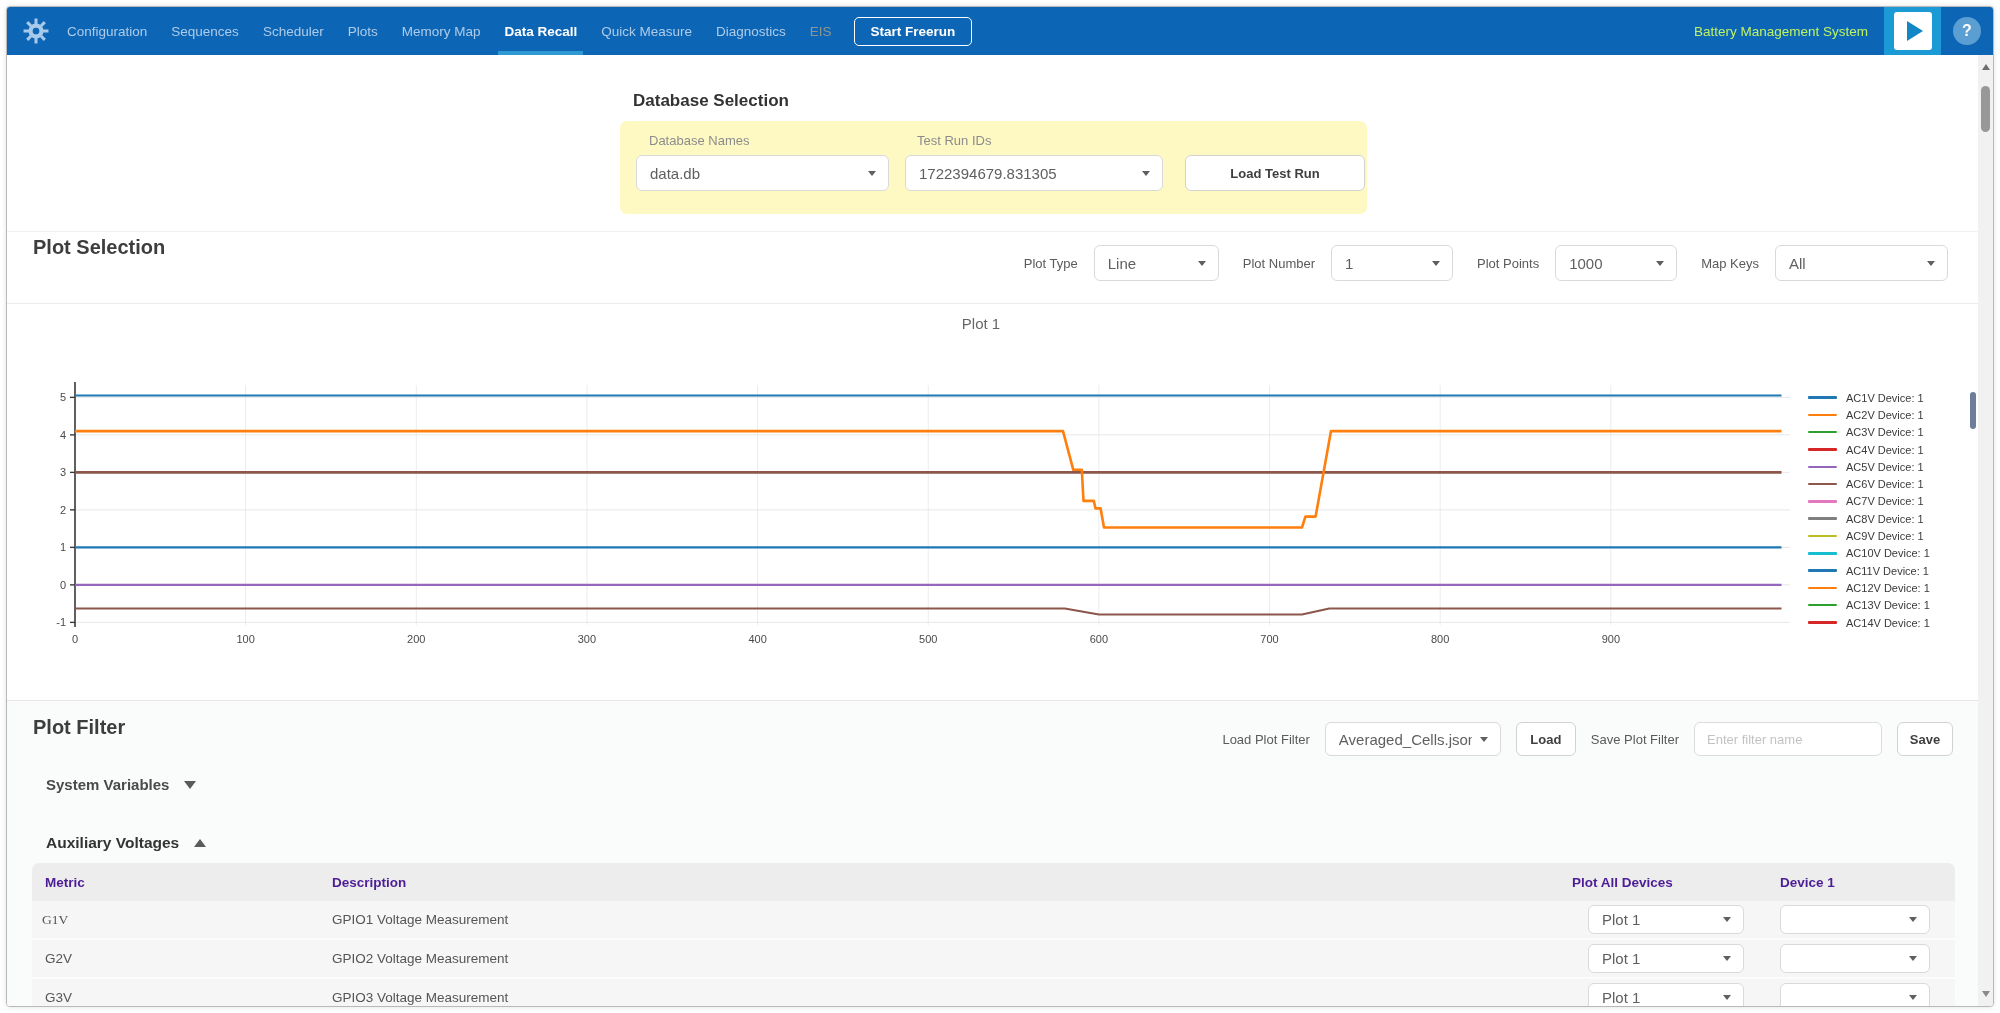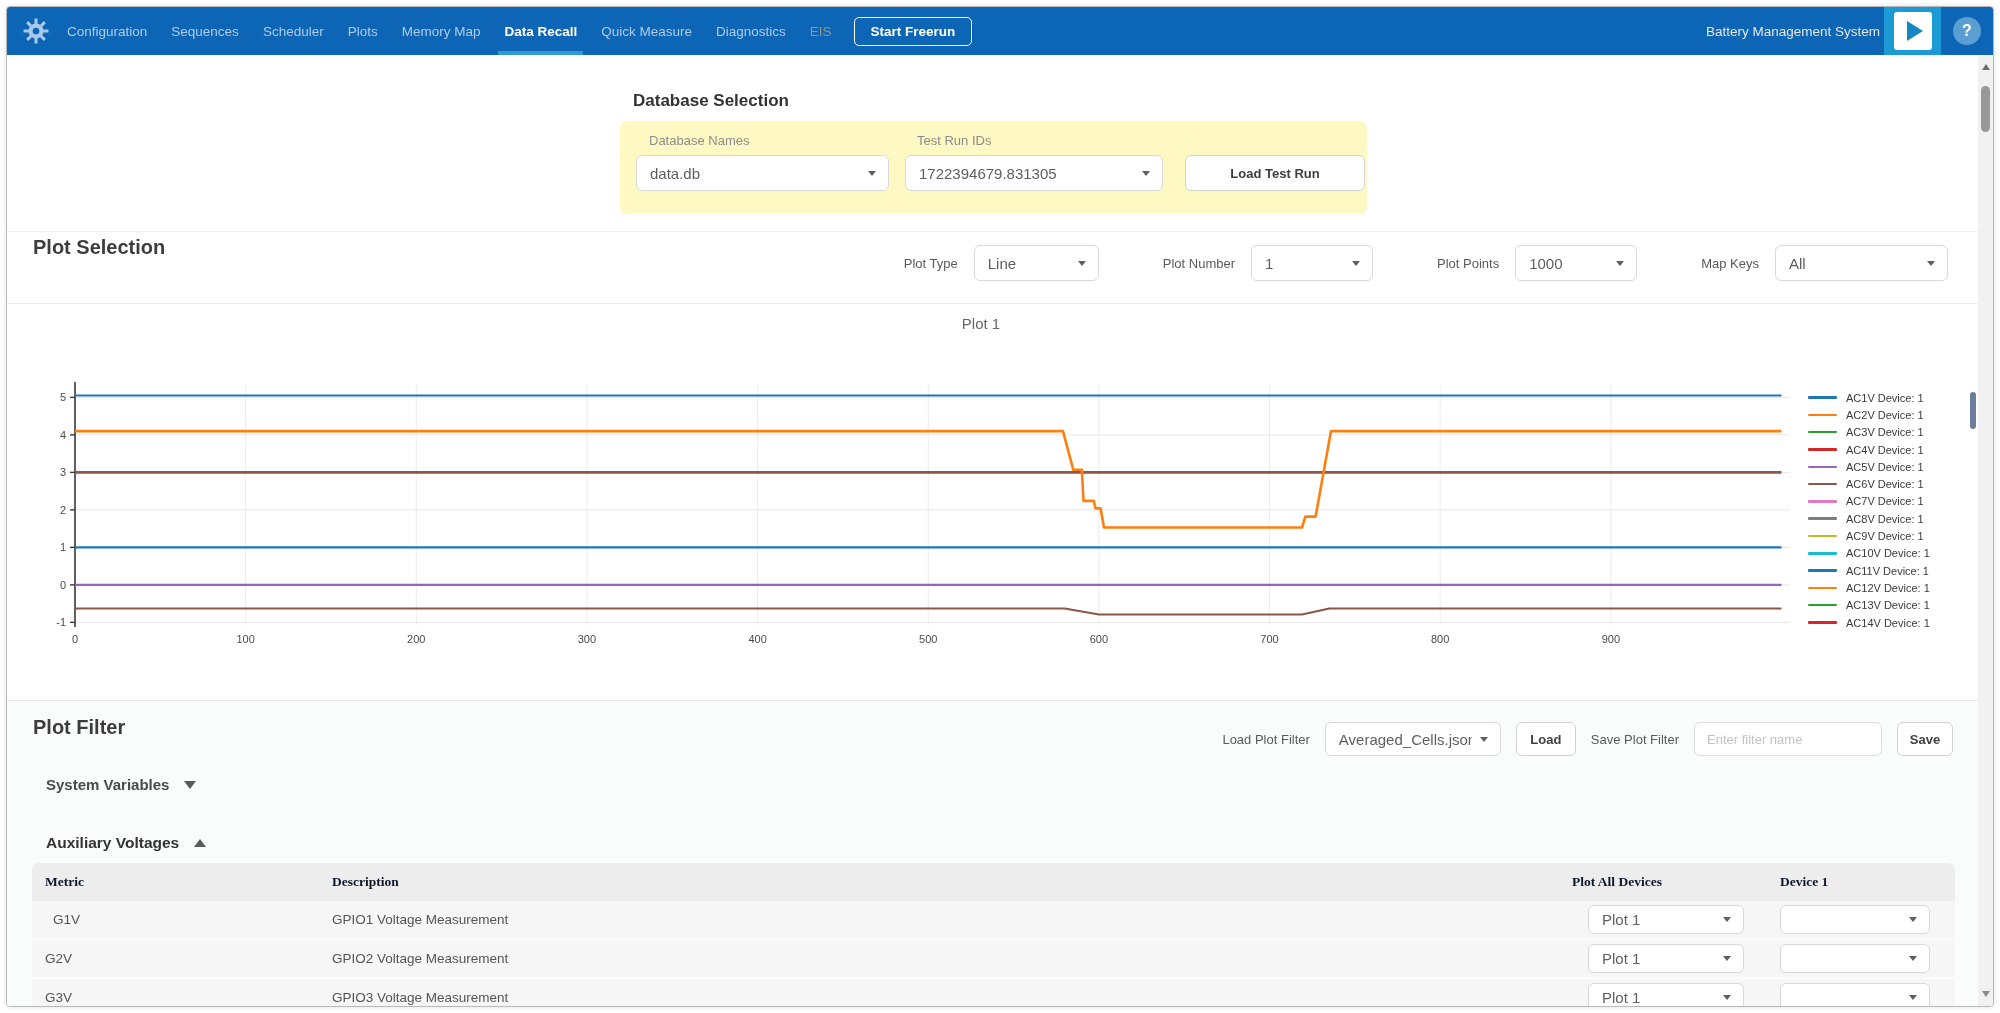--- a/index.html
+++ b/index.html
@@ -9,21 +9,21 @@
   
   .nav{position:absolute;left:0;top:0;width:100%;height:48px;background:#0d66b5;display:flex;align-items:center;padding:0;box-sizing:border-box;}
   .gear-wrap{margin-left:16px;display:flex;align-items:center;}
   #nav-items{display:flex;gap:24px;margin-left:18px;align-items:center;height:100%;}
   .nav-item{color:#aecbe9;font-size:13.5px;cursor:pointer;position:relative;height:100%;display:flex;align-items:center;white-space:nowrap;}
   .nav-item.active{color:#ffffff;font-weight:bold;}
   .nav-item.active::after{content:"";position:absolute;left:-6px;right:-6px;bottom:0;height:4px;background:#2f9ad2;}
   .nav-item.disabled{color:#8f968f;}
   .freerun{margin-left:22px;background:transparent;border:1.5px solid #ffffff;border-radius:5px;color:#fff;font-weight:bold;font-size:13.5px;padding:6px 16px;cursor:pointer;font-family:inherit;}
   .nav-spacer{flex:1;}
-  .brand{color:#e5e5e5;font-size:13.5px;margin-right:4px;white-space:nowrap;}
+  .brand{color:#bef264;font-size:13.5px;margin-right:16px;white-space:nowrap;}
   .play-tile{width:57px;align-self:stretch;background:#1b9ad6;display:flex;align-items:center;justify-content:center;cursor:pointer;}
   .play-sq{width:38px;height:38px;background:#ffffff;border-radius:3px;display:flex;align-items:center;justify-content:center;}
   .play-tri{width:0;height:0;border-top:10px solid transparent;border-bottom:10px solid transparent;border-left:16px solid #1387c6;margin-left:4px;}
   .help{width:28px;height:28px;border-radius:50%;background:#55a time;background:#5b9fd2;color:#fff;font-weight:bold;font-size:16px;display:flex;align-items:center;justify-content:center;margin:0 12px 0 12px;cursor:pointer;}
 
   
   .sb-track{position:absolute;right:0;top:48px;bottom:0;width:15px;background:#f1f1f1;}
   .sb-up,.sb-down{position:absolute;left:50%;transform:translateX(-50%);width:0;height:0;border-left:4.5px solid transparent;border-right:4.5px solid transparent;}
   .sb-up{top:9px;border-bottom:6px solid #6e6e6e;}
   .sb-down{bottom:9px;border-top:6px solid #8a8a8a;}
@@ -44,21 +44,21 @@
   .db-panel{position:absolute;left:613px;top:114px;width:747px;height:93px;background:#fef9c3;border-radius:7px;}
   .db-lbl1{position:absolute;left:29px;top:12px;}
   .db-sel1{position:absolute;left:16px;top:34px;width:253px;}
   .db-lbl2{position:absolute;left:297px;top:12px;}
   .db-sel2{position:absolute;left:285px;top:34px;width:258px;}
   .db-btn{position:absolute;left:553px;top:34px;width:180px;height:36px;margin-left:12px;}
 
   
   .ps-title{position:absolute;left:26px;top:229px;}
   .ps-controls{position:absolute;top:238px;right:45px;display:flex;align-items:center;gap:24px;}
-  .ctrl{display:flex;align-items:center;gap:16px;margin-left:40px;}
+  .ctrl{display:flex;align-items:center;gap:16px;}
   .divider{position:absolute;left:0;right:15px;top:296px;border-top:1px solid #ededed;}
   .divider2{position:absolute;left:0;right:15px;top:224px;border-top:1px solid #f2f2f2;}
   .chart-title{position:absolute;left:0;top:308px;width:1948px;text-align:center;font-size:15px;color:#666;}
   #chart-svg{position:absolute;left:0;top:368px;}
   .legend{position:absolute;left:1801px;top:382px;}
   .legend-row{display:flex;align-items:center;height:17.3px;cursor:pointer;}
   .legend-line{width:29px;height:2.5px;border-radius:1px;margin-right:9px;flex-shrink:0;}
   .legend-text{font-size:11px;color:#3a3a3a;white-space:nowrap;}
   .inner-thumb{position:absolute;left:1963px;top:385px;width:6px;height:37px;background:#6f7d9c;border-radius:3px;}
 
@@ -68,21 +68,21 @@
   .pf-controls{position:absolute;top:21px;right:25px;display:flex;align-items:center;gap:15px;}
   .filter-input{width:188px;height:34px;border:1px solid #dcdcdc;border-radius:6px;padding:0 12px;font-size:13px;color:#555;box-sizing:border-box;background:#fff;font-family:inherit;}
   .filter-input::placeholder{color:#c3c3c3;}
   .coll{position:absolute;left:39px;display:flex;align-items:center;gap:15px;cursor:pointer;}
   .coll-lbl{font-size:15px;font-weight:600;color:#4a4a4a;}
   .coll-lbl.bold{font-weight:700;color:#333;font-size:15.5px;}
   .tri-down{width:0;height:0;border-left:6.5px solid transparent;border-right:6.5px solid transparent;border-top:8px solid #5a5a5a;}
   .tri-up{width:0;height:0;border-left:6.5px solid transparent;border-right:6.5px solid transparent;border-bottom:8px solid #5a5a5a;}
   .aux-table{position:absolute;left:25px;top:162px;width:1923px;}
   .thead{height:38px;background:#ededee;border-radius:7px 7px 0 0;position:relative;}
-  .th{position:absolute;top:0;height:38px;display:flex;align-items:center;font-size:13.5px;font-weight:600;color:#0f172a;font-family:Liberation Serif, serif;}
+  .th{position:absolute;top:0;height:38px;display:flex;align-items:center;font-size:13.5px;font-weight:600;color:#4c1d95;}
   .trow{height:37px;background:#f6f6f7;border-bottom:2px solid #fcfcfc;position:relative;}
   .td{position:absolute;top:0;height:37px;display:flex;align-items:center;font-size:13.5px;color:#555;}
   .row-sel{position:absolute;top:4px;height:29px;}
 </style>
 </head>
 <body>
 
 <div class="frame">
 
   <div class="nav">
@@ -313,21 +313,21 @@
 
     <div class="aux-table">
       <div class="thead">
         <div class="th" style="left:13px;">Metric</div>
         <div class="th" style="left:300px;">Description</div>
         <div class="th" style="left:1508px;margin-left:32px;">Plot All Devices</div>
         <div class="th" style="left:1748px;">Device 1</div>
       </div>
       <div id="aux-rows">
           <div class="trow">
-            <div class="td" style="left: 21px;">G1V</div>
+            <div class="td" style="left: 10px; font-family: Liberation Serif, serif;">G1V</div>
             <div class="td" style="left: 300px;">GPIO1 Voltage Measurement</div>
             <div class="select row-sel" style="left: 1556px; width: 156px; height: 29px;">
               <span class="sel-text">Plot 1</span>
               <span class="caret"></span>
             </div>
             <div class="select row-sel" style="left: 1748px; width: 150px; height: 29px;">
               <span class="sel-text"></span>
               <span class="caret"></span>
             </div>
           </div>

